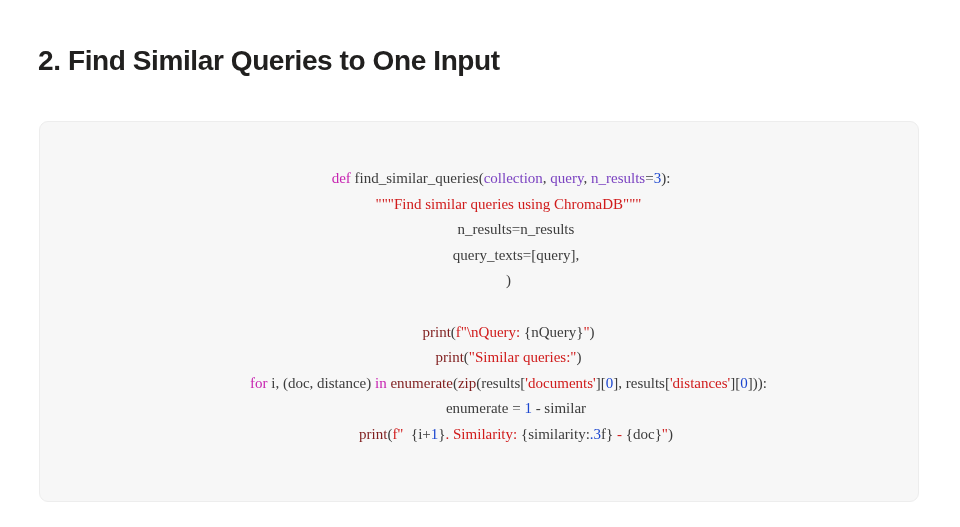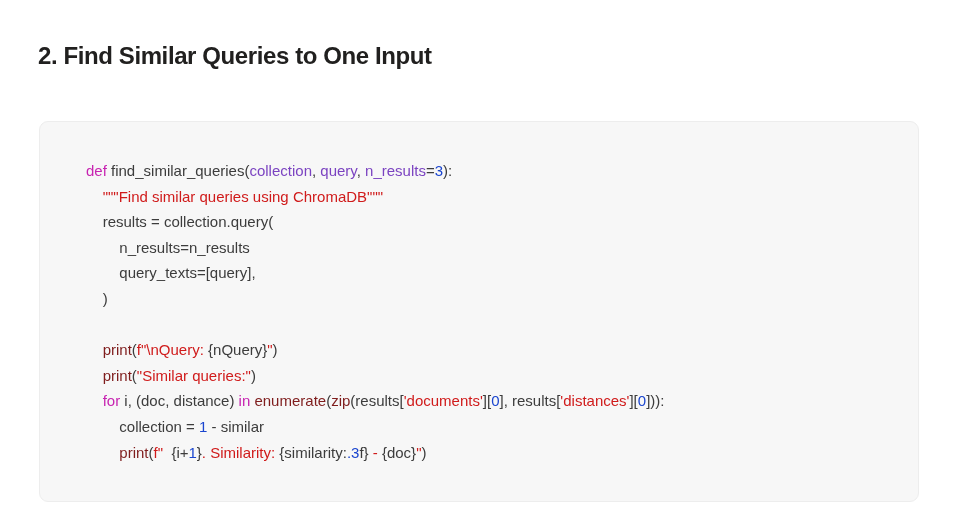--- a/index.html
+++ b/index.html
@@ -18,21 +18,21 @@
     position: relative;
     width: 960px;
     height: 527px;
     box-sizing: border-box;
   }
   .page-title {
     position: absolute;
     left: 38px;
     top: 26px;
     font-family: "Liberation Sans", sans-serif;
-    font-size: 24px;
+    font-size: 28px;
     font-weight: bold;
     letter-spacing: -0.4px;
     color: #21201f;
     white-space: nowrap;
   }
   .code-card {
     position: absolute;
     left: 39px;
     top: 121px;
     width: 880px;
@@ -45,28 +45,29 @@
   }
   .code-scroll {
     position: absolute;
     left: 0;
     top: 0;
     width: 880px;
     height: 381px;
     overflow: hidden;
   }
   pre.code {
-    margin: 4px;
+    margin: 12px;
     padding: 32px 0 0 42px;
-    font-family: Liberation Sans, sans-serif;
+    font-family: Liberation Serif, serif;
     font-size: 15px;
     line-height: 25.6px;
     color: #3c3c3c;
     white-space: pre;
     tab-size: 4;
+    text-align: center;
   }
   .ln { display: block; height: 25.6px; white-space: pre; }
   .ln.blank { height: 25.6px; }
 
   
   .t-kw   { color: #c724b1; }
   .t-bi   { color: #7f1d1d; }
   .t-par  { color: #7b43c1; }
   .t-str  { color: #d01b1b; }
   .t-num  { color: #1a45cf; }
@@ -78,27 +79,26 @@
 <body>
 
 <div class="page">
 
   <h1 class="page-title">2. Find Similar Queries to One Input</h1>
 
   <div class="code-card">
     <div class="code-scroll">
       <pre class="code" id="code-content"><span class="ln"><span class="t-kw">def</span><span class="t-def"> find_similar_queries</span><span class="t-punc">(</span><span class="t-par">collection</span><span class="t-punc">, </span><span class="t-par">query</span><span class="t-punc">, </span><span class="t-par">n_results</span><span class="t-punc">=</span><span class="t-num">3</span><span class="t-punc">):</span>
 </span><span class="ln"><span class="t-plain">    </span><span class="t-str">"""Find similar queries using ChromaDB"""</span>
-</span><span class="ln"><span class="t-plain">    results = collection.query(</span>
 </span><span class="ln"><span class="t-plain">        n_results=n_results</span>
 </span><span class="ln"><span class="t-plain">        query_texts=[query],</span>
 </span><span class="ln"><span class="t-plain">    )</span>
 </span><span class="ln blank">
 </span><span class="ln"><span class="t-plain">    </span><span class="t-bi">print</span><span class="t-punc">(</span><span class="t-str">f"\nQuery: </span><span class="t-plain">{nQuery}</span><span class="t-str">"</span><span class="t-punc">)</span>
 </span><span class="ln"><span class="t-plain">    </span><span class="t-bi">print</span><span class="t-punc">(</span><span class="t-str">"Similar queries:"</span><span class="t-punc">)</span>
 </span><span class="ln"><span class="t-plain">    </span><span class="t-kw">for</span><span class="t-plain"> i, (doc, distance) </span><span class="t-kw">in</span><span class="t-plain"> </span><span class="t-bi">enumerate</span><span class="t-punc">(</span><span class="t-bi">zip</span><span class="t-punc">(results[</span><span class="t-str">'documents'</span><span class="t-punc">][</span><span class="t-num">0</span><span class="t-punc">], results[</span><span class="t-str">'distances'</span><span class="t-punc">][</span><span class="t-num">0</span><span class="t-punc">])):</span>
-</span><span class="ln"><span class="t-plain">        collection = </span><span class="t-num">1</span><span class="t-plain"> - similar</span>
+</span><span class="ln"><span class="t-plain">        enumerate = </span><span class="t-num">1</span><span class="t-plain"> - similar</span>
 </span><span class="ln"><span class="t-plain">        </span><span class="t-bi">print</span><span class="t-punc">(</span><span class="t-str">f"</span><span class="t-plain">  </span><span class="t-plain">{i+</span><span class="t-num">1</span><span class="t-plain">}</span><span class="t-str">. Similarity: </span><span class="t-plain">{similarity:</span><span class="t-num">.3</span><span class="t-plain">f}</span><span class="t-str"> - </span><span class="t-plain">{doc}</span><span class="t-str">"</span><span class="t-punc">)</span>
 </span></pre>
     </div>
   </div>
 
 </div>
 
 </body></html>

